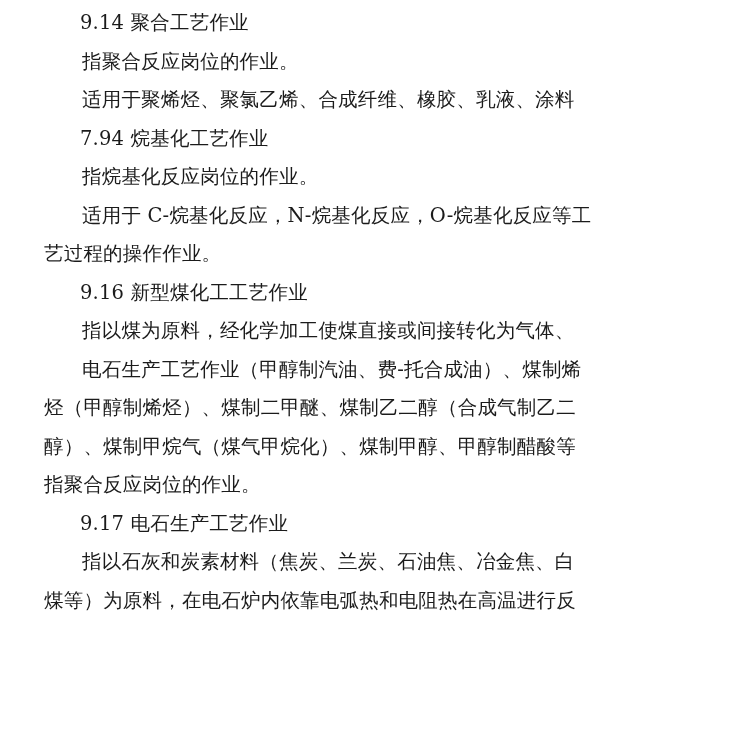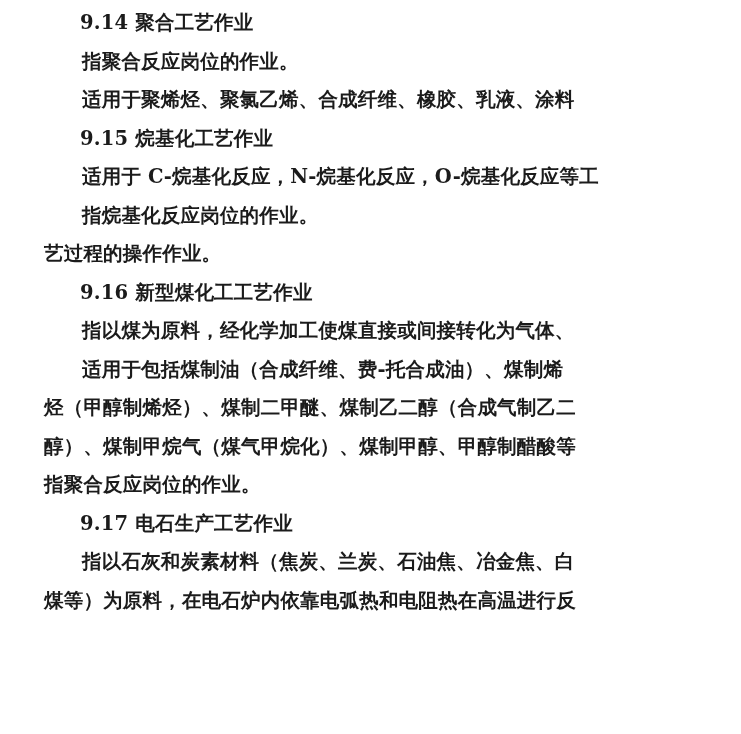--- a/index.html
+++ b/index.html
@@ -13,21 +13,20 @@
     font-family: "DejaVu Serif", serif;
     color: #1c1c1c;
     overflow: hidden;
   }
   #doc {
     width: 741px;
     height: 734px;
     box-sizing: border-box;
     padding: 4px 40px 0 44px;
     position: relative;
-    font-weight: bold;
   }
   .block {
     margin: 0;
   }
   p {
     margin: 0;
     font-size: 19.5px;
     line-height: 38.5px;
     text-align: justify;
     text-justify: inter-ideograph;
@@ -49,30 +48,30 @@
 
 <div id="doc">
 
   <div class="block">
     <p class="heading">9.14 聚合工艺作业</p>
     <p class="body">指聚合反应岗位的作业。</p>
     <p class="body">适用于聚烯烃、聚氯乙烯、合成纤维、橡胶、乳液、涂料</p>
   </div>
 
   <div class="block">
-    <p class="heading">9.15 烷基化工艺作业</p>
+    <p class="heading">7.94 烷基化工艺作业</p>
+    <p class="body">指烷基化反应岗位的作业。</p>
     <p class="body">适用于 C-烷基化反应，N-烷基化反应，O-烷基化反应等工</p>
-    <p class="body">指烷基化反应岗位的作业。</p>
     <p class="cont">艺过程的操作作业。</p>
   </div>
 
   <div class="block">
     <p class="heading">9.16 新型煤化工工艺作业</p>
     <p class="body">指以煤为原料，经化学加工使煤直接或间接转化为气体、</p>
-    <p class="body">适用于包括煤制油（合成纤维、费-托合成油）、煤制烯</p>
+    <p class="body">电石生产工艺作业（甲醇制汽油、费-托合成油）、煤制烯</p>
     <p class="cont">烃（甲醇制烯烃）、煤制二甲醚、煤制乙二醇（合成气制乙二</p>
     <p class="cont">醇）、煤制甲烷气（煤气甲烷化）、煤制甲醇、甲醇制醋酸等</p>
     <p class="cont">指聚合反应岗位的作业。</p>
   </div>
 
   <div class="block">
     <p class="heading">9.17 电石生产工艺作业</p>
     <p class="body">指以石灰和炭素材料（焦炭、兰炭、石油焦、冶金焦、白</p>
     <p class="cont">煤等）为原料，在电石炉内依靠电弧热和电阻热在高温进行反</p>
 

